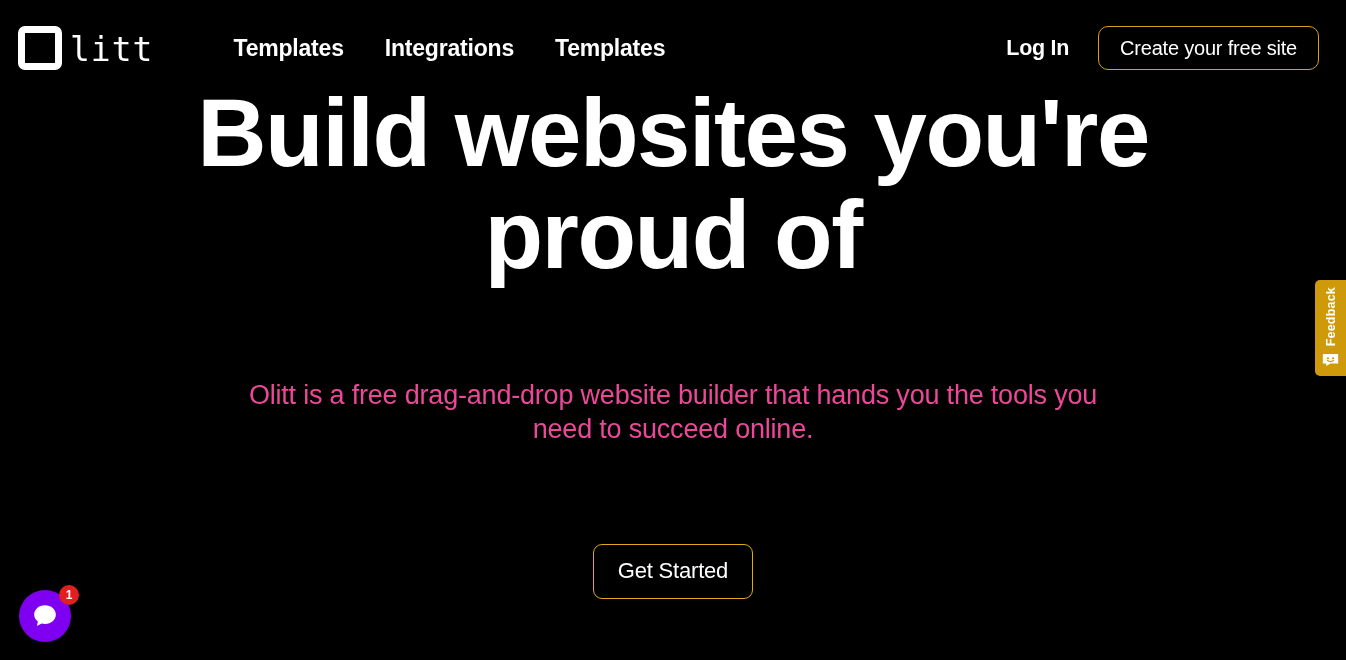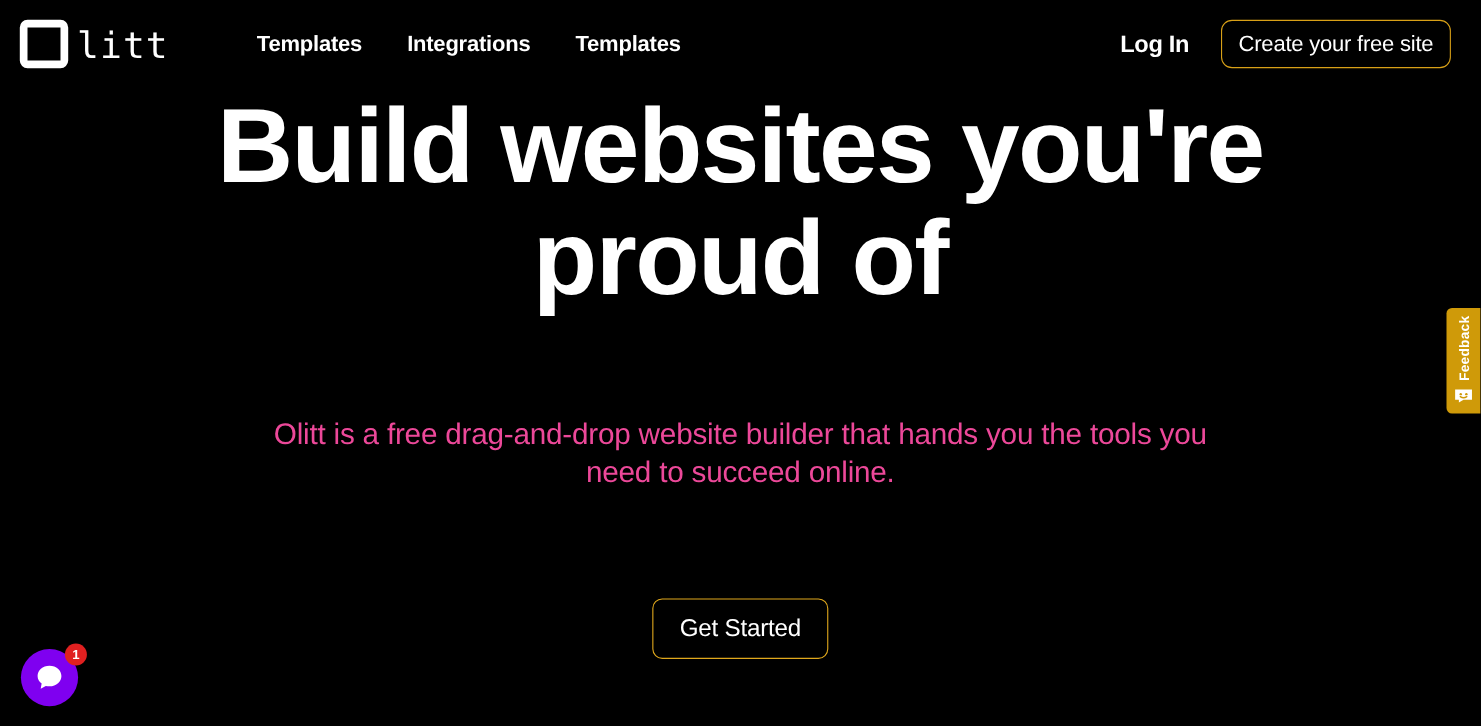--- a/index.html
+++ b/index.html
@@ -13,21 +13,21 @@
 
   body {
     font-family: "Liberation Sans", sans-serif;
     color: #ffffff;
     position: relative;
   }
 
   
   .header {
     position: absolute;
-    top: 4px; left: 0;
+    top: 12px; left: 0;
     width: 1346px;
     height: 72px;
     display: flex;
     align-items: center;
     background: #000000;
   }
 
   .brand {
     display: flex;
     align-items: center;
@@ -57,21 +57,21 @@
   }
 
   .nav {
     display: flex;
     align-items: center;
     gap: 41px;
     margin-left: 80px;
   }
 
   .nav-link {
-    font-size: 20px;
+    font-size: 23px;
     font-weight: 700;
     color: #ffffff;
     letter-spacing: -0.2px;
     text-decoration: none;
     cursor: pointer;
     white-space: nowrap;
   }
 
   .header-right {
     margin-left: auto;
@@ -89,21 +89,21 @@
     text-decoration: none;
     cursor: pointer;
     white-space: nowrap;
   }
 
   .cta-outline {
     display: inline-flex;
     align-items: center;
     justify-content: center;
     height: 44px;
-    padding: 0 15px;
+    padding: 0 21px;
     border: 1.6px solid #d8a017;
     border-radius: 10px;
     background: transparent;
     color: #ffffff;
     font-family: "Liberation Sans", sans-serif;
     font-size: 20px;
     font-weight: 400;
     letter-spacing: -0.2px;
     cursor: pointer;
     white-space: nowrap;

